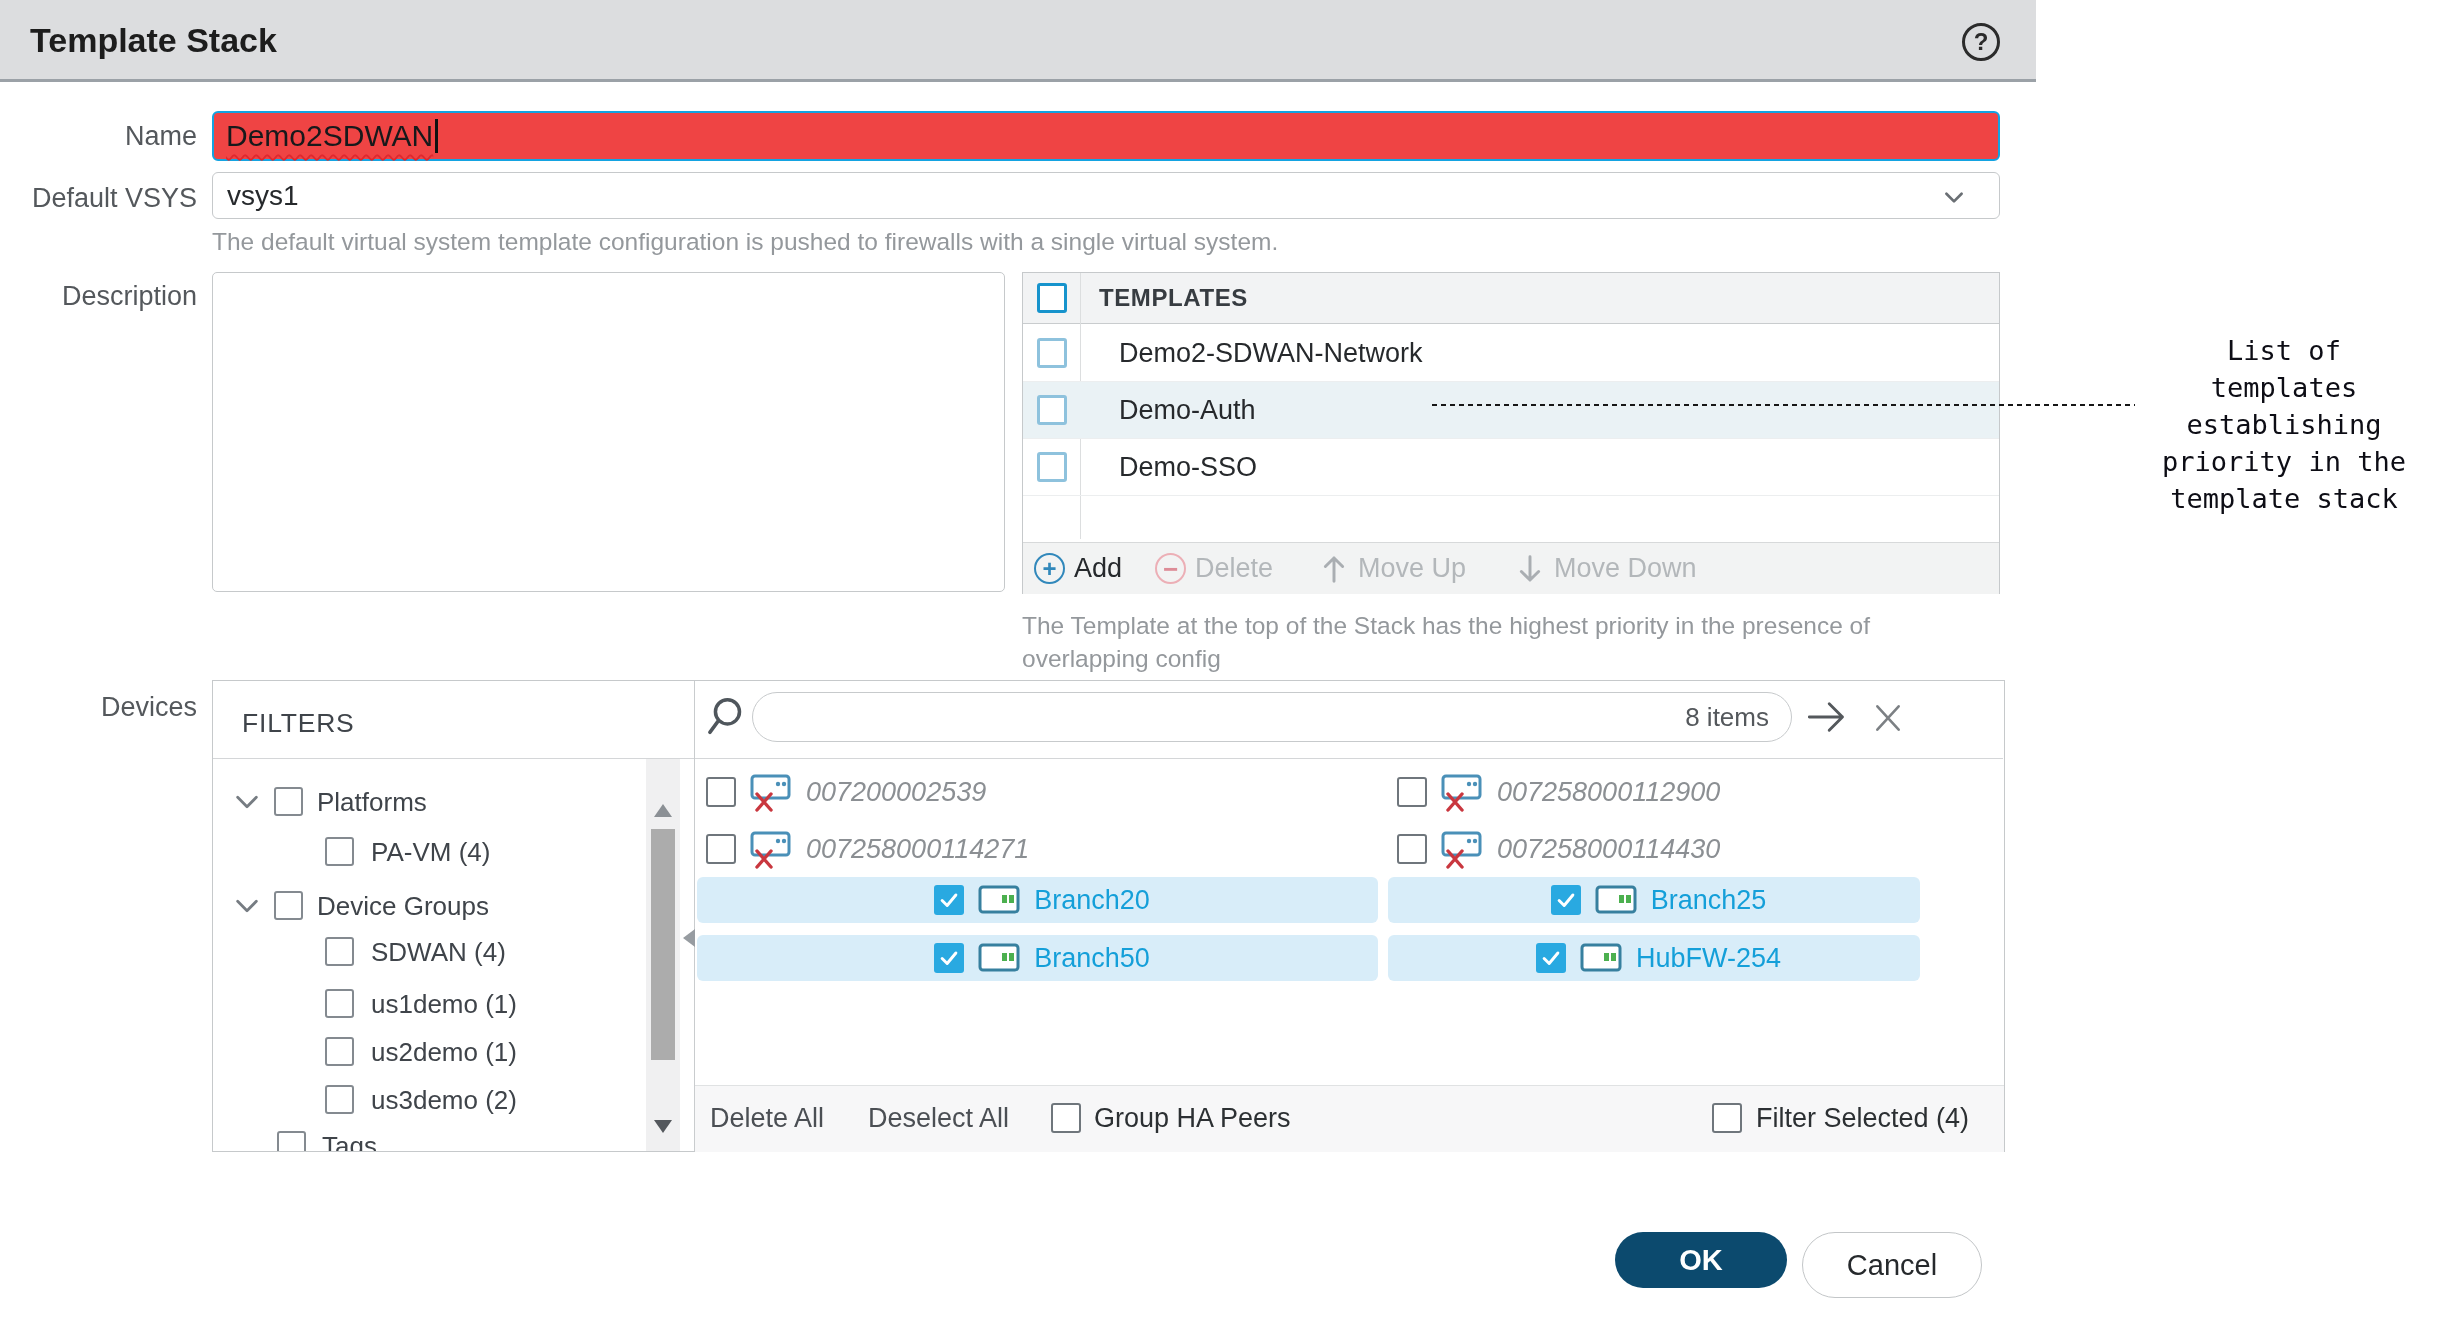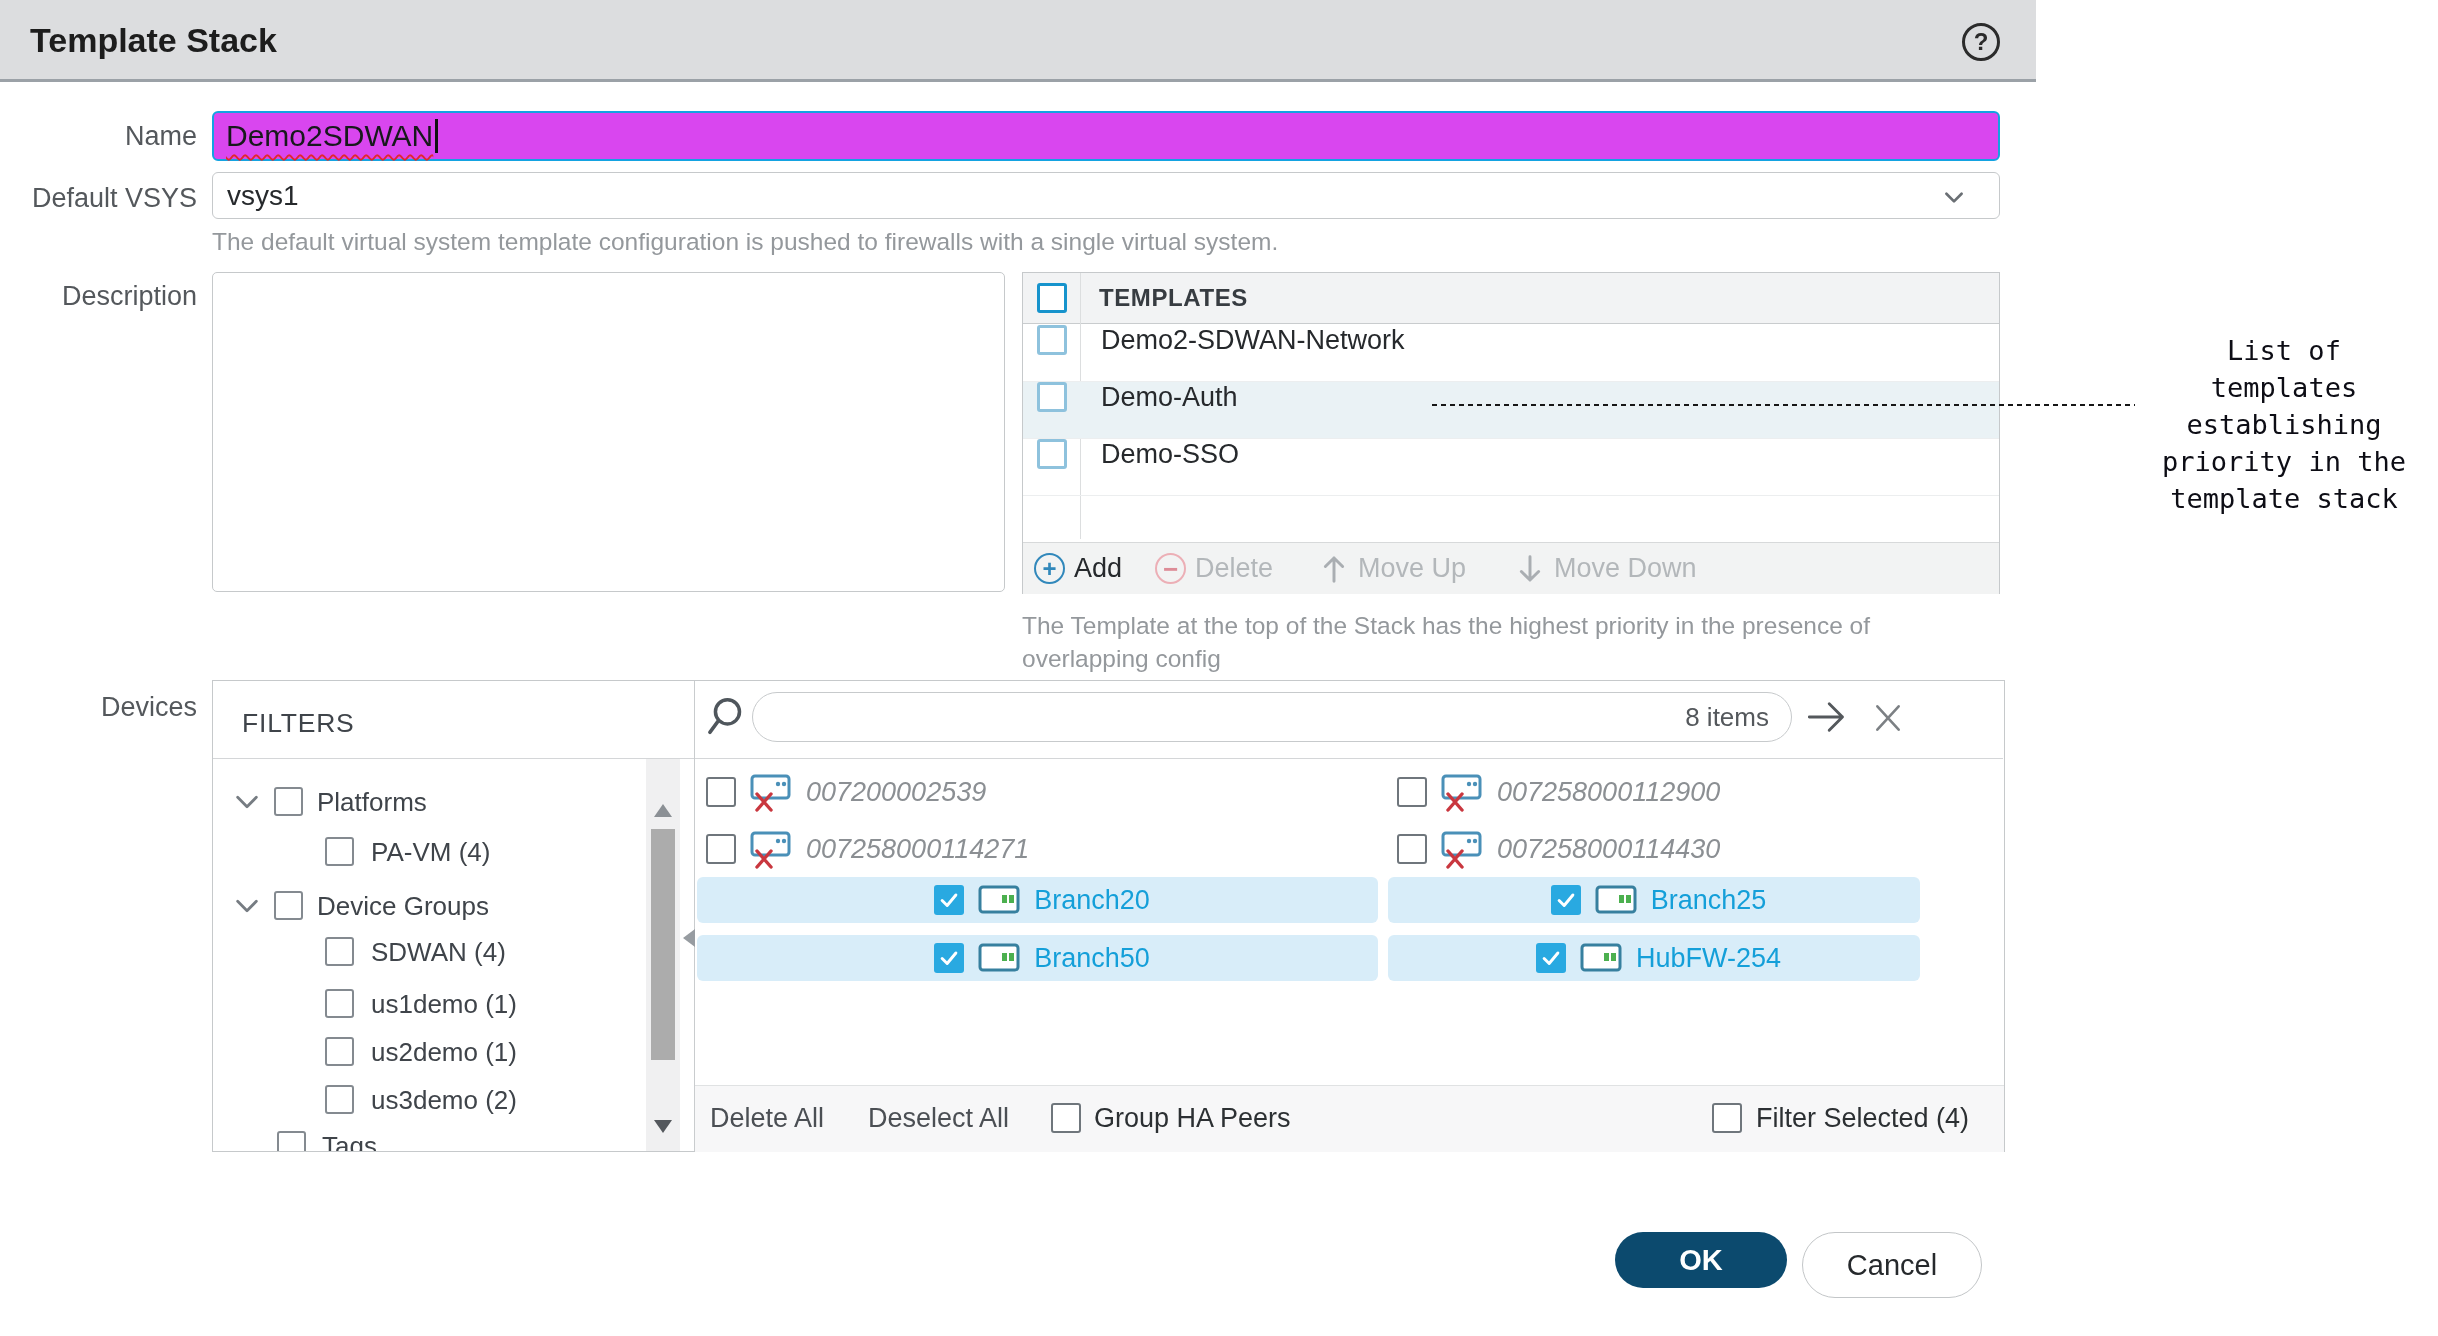--- a/index.html
+++ b/index.html
@@ -12,21 +12,21 @@
   .title{left:30px;top:21px;font-size:34px;font-weight:600;color:#1d1d1d;}
   .help-btn{left:1962px;top:23px;width:38px;height:38px;border:3px solid #2b2b2b;border-radius:50%;
             box-sizing:border-box;display:flex;align-items:center;justify-content:center;
             font-size:24px;font-weight:700;color:#2b2b2b;cursor:pointer;background:transparent;}
 
   
   .flabel{left:17px;width:180px;text-align:right;font-size:27px;color:#54585c;}
 
   
   .name-input{left:212px;top:111px;width:1788px;height:50px;box-sizing:border-box;
-              border:2.5px solid #14a3e1;border-radius:6px;background:#d946ef;
+              border:2.5px solid #14a3e1;border-radius:6px;background:#ef4444;
               display:flex;align-items:center;padding-left:12px;}
   .name-value{font-size:30px;color:#17191b;
               text-decoration:underline wavy #e0282e 2px;text-underline-offset:8px;}
   .caret{display:inline-block;width:3px;height:34px;background:#111;margin-left:2px;}
 
   
   .vsys-select{left:212px;top:172px;width:1788px;height:47px;box-sizing:border-box;
                border:1.5px solid #c6c9cb;border-radius:6px;background:#fff;
                display:flex;align-items:center;padding-left:14px;}
   .vsys-value{font-size:28px;color:#26292c;}
@@ -45,22 +45,22 @@
   .cbx.blue-light{border:3.5px solid #8ec2dd;}
   .cbx.gray{border:2.5px solid #848a90;width:29px;height:29px;}
 
   
   .tpl-panel{left:1022px;top:272px;width:978px;height:322px;box-sizing:border-box;
              border:1.5px solid #c6c9cb;background:#fff;}
   .tpl-header{left:1023px;top:273px;width:976px;height:51px;background:#f2f3f4;
               border-bottom:1px solid #c9ccce;display:flex;align-items:center;padding-left:14px;box-sizing:border-box;}
   .tpl-header-label{margin-left:32px;font-size:24px;font-weight:700;letter-spacing:0.6px;color:#373c41;}
   .tpl-divider{left:1080px;top:273px;width:1px;height:266px;background:#dcdedf;}
-  .template-row{left:1023px;width:976px;height:57px;display:flex;align-items:flex-start;
-                padding-left:14px;box-sizing:border-box;border-bottom:1px solid #eceeef;cursor:pointer;}
+  .template-row{left:1023px;width:976px;height:57px;display:flex;align-items:center;
+                padding-left:14px;box-sizing:border-box;border-bottom:1px solid #eceeef;cursor:pointer;gap:18px;}
   .template-row.highlighted{background:#eaf2f5;}
   .tpl-name{margin-left:34px;font-size:27px;color:#26292c;}
   .tpl-toolbar{left:1023px;top:542px;width:976px;height:51px;background:#f2f3f3;border-top:1px solid #d7d9da;}
   .tb-item{position:absolute;top:0;height:51px;display:flex;align-items:center;gap:9px;cursor:pointer;}
   .tb-label{font-size:27px;color:#26292c;}
   .tb-item.disabled .tb-label{color:#b3b7ba;}
   .circle-icon{width:31px;height:31px;border-radius:50%;box-sizing:border-box;
                display:flex;align-items:center;justify-content:center;}
   .add-circle{border:2.5px solid #3188bb;color:#3188bb;font-size:24px;font-weight:600;line-height:1;}
   .del-circle{border:2.5px solid #ecafb6;color:#dd8c97;font-size:26px;font-weight:600;line-height:1;}

